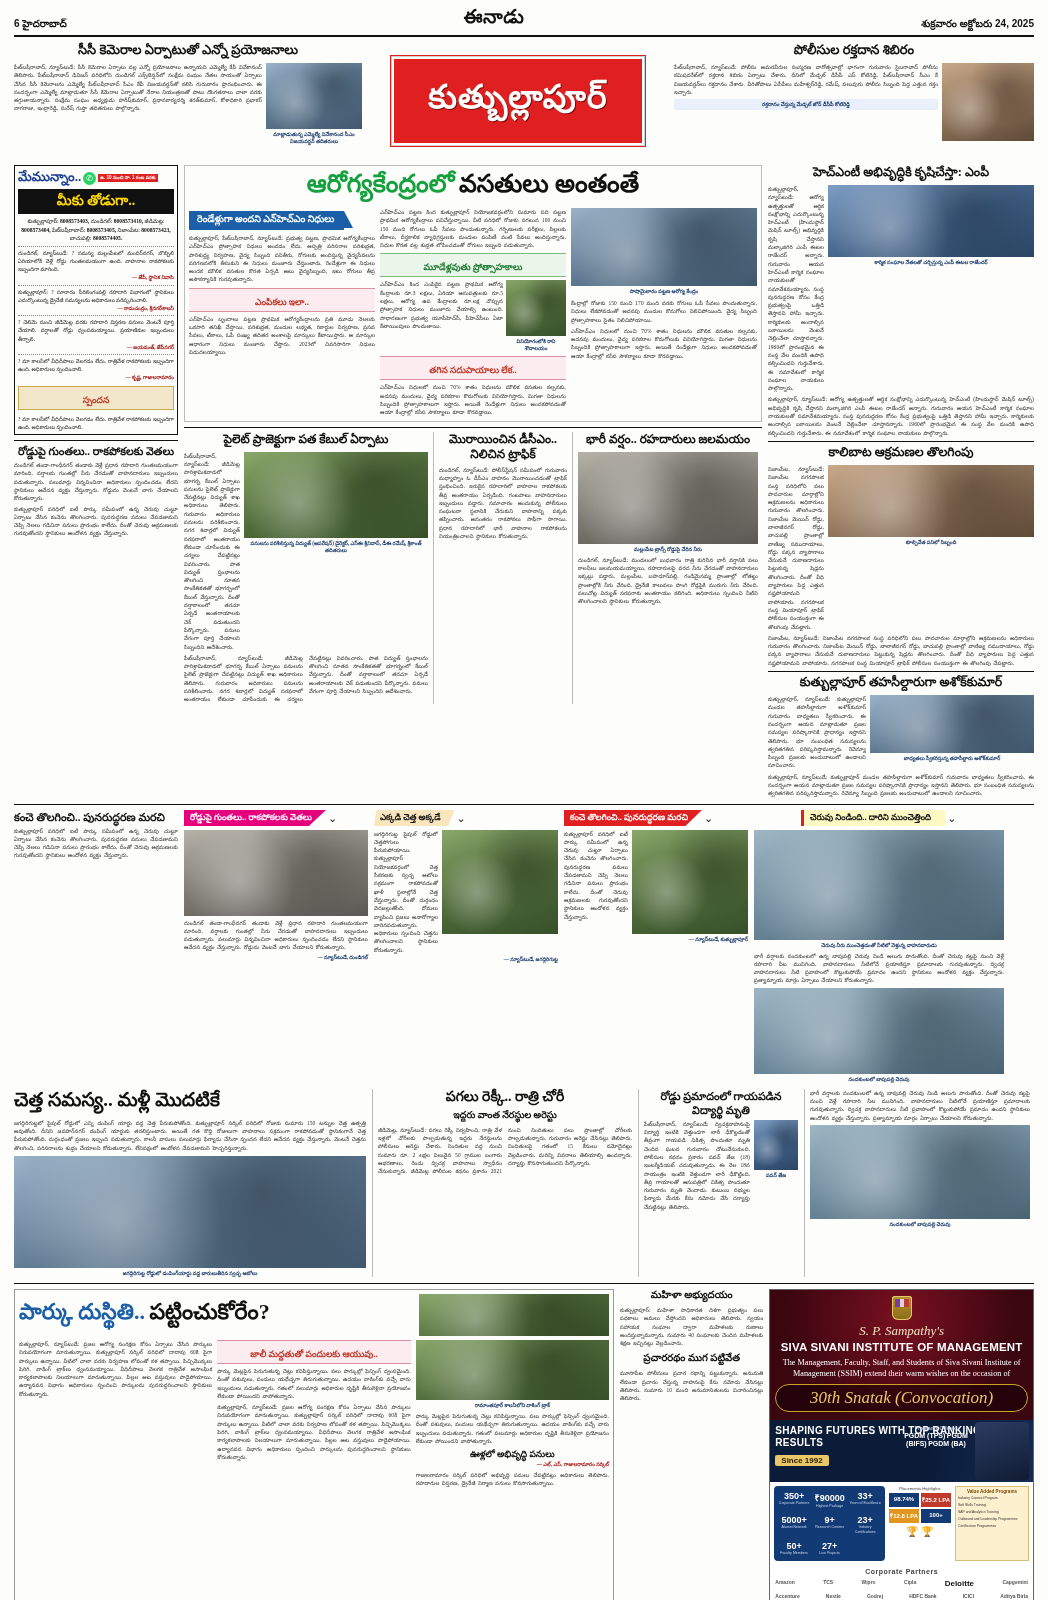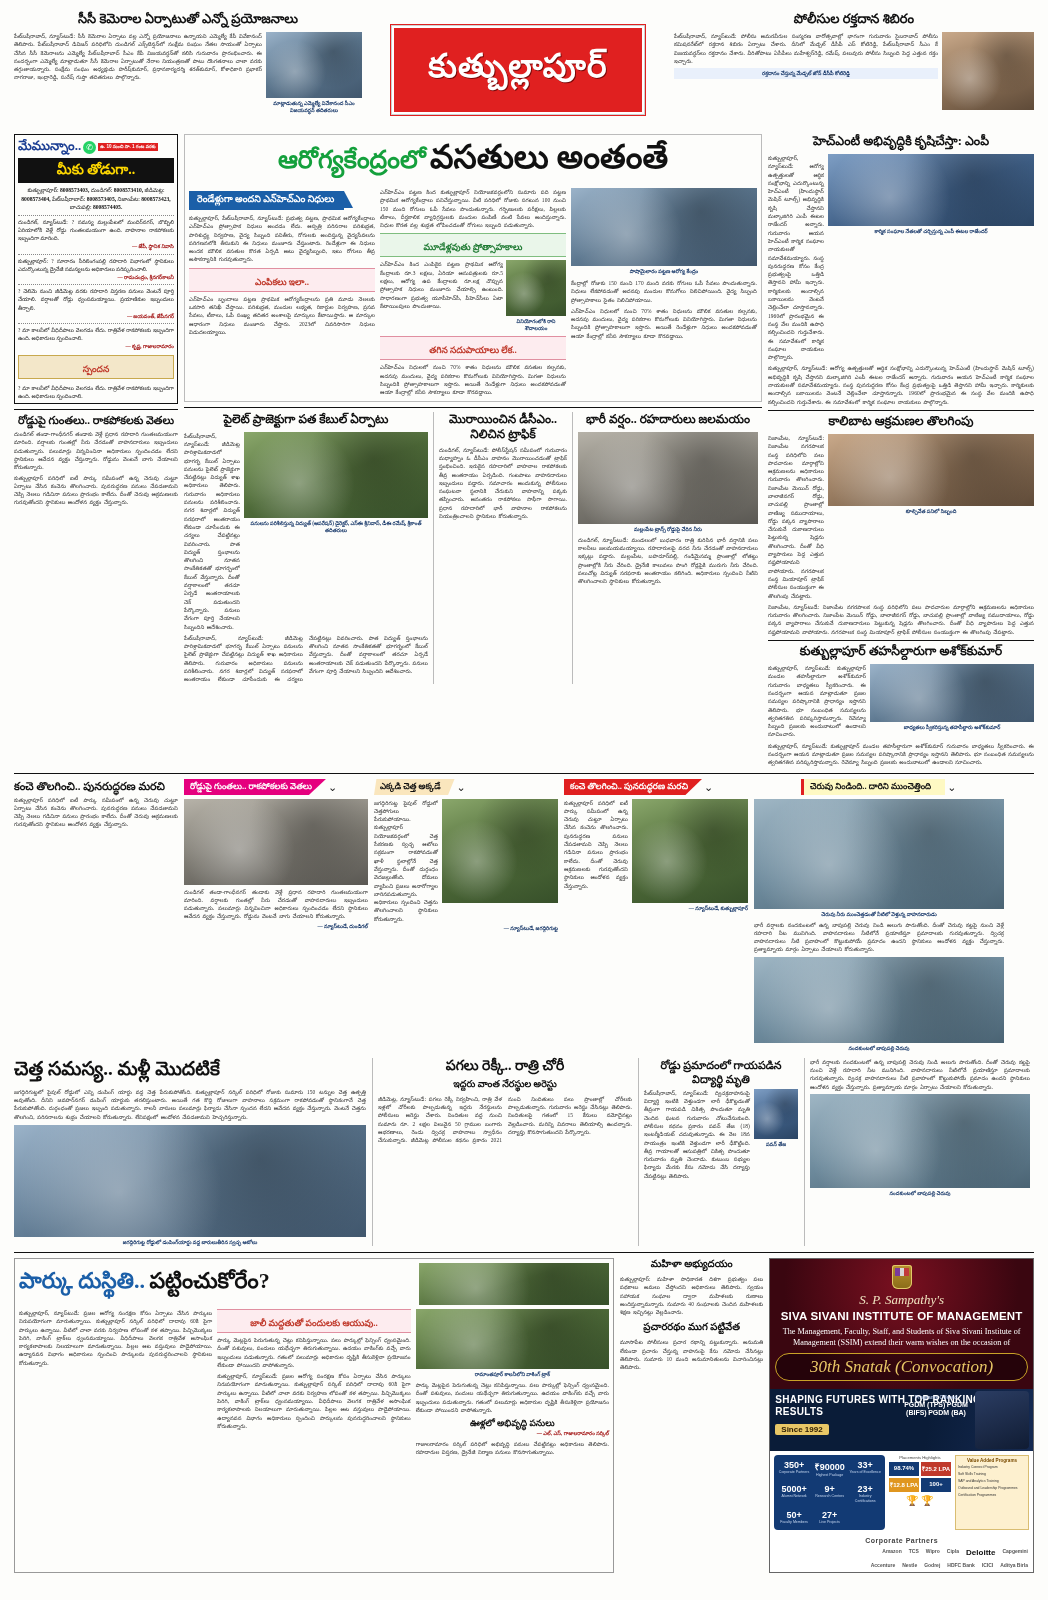--- a/index.html
+++ b/index.html
@@ -158,29 +158,34 @@
   .stat { color:#fff; text-align:center; padding:2px 1px; }
   .stat b { font-size:9px; display:block; }
   .stat i { font-size:3.6px; font-style:normal; line-height:5px; display:block; color:#c6d7f0; }
   .place-grid { display:grid; grid-template-columns:1fr 1fr; gap:2px; width:62px; }
   .pl { font-size:6px; font-weight:bold; color:#fff; text-align:center; padding:3px 0; }
   .vap { width:74px; background:#fdf0cf; border:1px solid #d9bd72; padding:2px; }
   .vap h5 { font-size:4.6px; color:#7a4b00; text-align:center; }
   .vap p { font-size:3.4px; line-height:5px; color:#333; margin-top:2px; }
   .ad-partners { text-align:center; padding:3px; background:#fff; }
   .ad-partners h5 { font-size:7px; color:#444; letter-spacing:.5px; }
-  .logorow { display:flex; gap:3px; justify-content:flex-end; margin-top:3px; flex-wrap:wrap; }
+  .logorow { display:flex; gap:3px; justify-content:space-between; margin-top:3px; flex-wrap:wrap; }
   .logo { font-size:5px; color:#555; font-weight:bold; border:0; padding:1px 2px; }
   .logo.d { font-size:8px; color:#111; }
 </style>
 </head>
 <body>
 
 <div class="page">
 
+  <div class="masthead">
+    <div class="mast-left">6 హైదరాబాద్</div>
+    <div class="mast-center">ఈనాడు</div>
+    <div class="mast-right">శుక్రవారం అక్టోబరు 24, 2025</div>
+  </div>
 
   <div class="topstrip">
 
     <div class="ts-col ts-left">
       <div class="art-head" style="font-size:13px;">సీసీ కెమెరాల ఏర్పాటుతో ఎన్నో ప్రయోజనాలు</div>
       <div style="display:flex; gap:4px; margin-top:3px;">
         <div class="body-text" style="flex:1;">పేట్‌బషీరాబాద్, న్యూస్‌టుడే: సీసీ కెమెరాల ఏర్పాటు వల్ల ఎన్నో ప్రయోజనాలు ఉన్నాయని ఎమ్మెల్యే కేపీ వివేకానంద్ తెలిపారు. పేట్‌బషీరాబాద్ డివిజన్ పరిధిలోని దుండిగల్ ఎక్స్‌టెన్షన్‌లో సంక్షేమ సంఘం నేతల సాయంతో ఏర్పాటు చేసిన సీసీ కెమెరాలను ఎమ్మెల్యే పేట్‌బషీరాబాద్ సీఎం కేపీ విజయవర్ధన్‌తో కలిసి గురువారం ప్రారంభించారు. ఈ సందర్భంగా ఎమ్మెల్యే మాట్లాడుతూ సీసీ కెమెరాల ఏర్పాటుతో నేరాల నియంత్రణతో పాటు దొంగతనాలు చాలా వరకు తగ్గుతాయన్నారు. సంక్షేమ సంఘం అధ్యక్షుడు హరీష్‌కుమార్, ప్రధానకార్యదర్శి శరత్‌కుమార్, కోశాధికారి ప్రభాకర్ నాగరాజు, ఇంద్రారెడ్డి, సురేష్ గుప్తా తదితరులు పాల్గొన్నారు.</div>
         <div style="width:96px;">
           <div class="ph" style="height:66px;"></div>
           <div class="cap" style="margin-top:2px;">మాట్లాడుతున్న ఎమ్మెల్యే వివేకానంద సీఎం విజయవర్ధన్ తదితరులు</div>
@@ -264,21 +269,21 @@
         <div class="body-text" style="margin-top:3px;">దుండిగల్ తండా-గాంధీనగర్ తండాకు వెళ్లే ప్రధాన రహదారి గుంతలమయంగా మారింది. వర్షాలకు గుంతల్లో నీరు చేరడంతో వాహనదారులు ఇబ్బందులు పడుతున్నారు. పలుమార్లు విన్నవించినా అధికారులు స్పందించడం లేదని స్థానికులు ఆవేదన వ్యక్తం చేస్తున్నారు. రోడ్డును వెంటనే బాగు చేయాలని కోరుతున్నారు.</div>
         <div class="body-text" style="margin-top:2px;">కుత్బుల్లాపూర్ పరిధిలో ఐటీ పార్కు సమీపంలో ఉన్న చెరువు చుట్టూ ఏర్పాటు చేసిన కంచెను తొలగించారు. పునరుద్ధరణ పనులు చేపడతామని చెప్పి నెలలు గడిచినా పనులు ప్రారంభం కాలేదు. దీంతో చెరువు ఆక్రమణలకు గురవుతోందని స్థానికులు ఆందోళన వ్యక్తం చేస్తున్నారు.</div>
       </div>
     </div>
 
     <div class="col-mid">
 
       <div style="border:1px solid #bbb;padding:4px;">
         <div style="text-align:center;">
           <span class="biggreen">ఆరోగ్యకేంద్రంలో</span>
-          <span class="bigblack" style="font-size:33px;">వసతులు అంతంతే</span>
+          <span class="bigblack" style="font-size:25px;">వసతులు అంతంతే</span>
         </div>
 
         <div style="display:flex;gap:5px;margin-top:4px;">
 
           <div style="width:186px;">
             <div class="ribbon">రెండేళ్లుగా అందని ఎన్‌హెచ్‌ఎం నిధులు</div>
             <div class="body-text" style="margin-top:4px;">కుత్బుల్లాపూర్, పేట్‌బషీరాబాద్, న్యూస్‌టుడే: ప్రభుత్వ పట్టణ, ప్రాథమిక ఆరోగ్యకేంద్రాలు ఎన్‌హెచ్‌ఎం ప్రోత్సాహక నిధులు అందడం లేదు. ఆస్పత్రి పరిసరాల పరిశుభ్రత, పారిశుద్ధ్య నిర్వహణ, వైద్య సిబ్బంది పనితీరు, రోగులకు అందిస్తున్న వైద్యసేవలను పరిగణనలోకి తీసుకుని ఈ నిధులు మంజూరు చేస్తుంటారు. రెండేళ్లుగా ఈ నిధులు అందక మౌలిక వసతుల కొరత ఏర్పడి అటు వైద్యసిబ్బంది, ఇటు రోగులు తీవ్ర అసౌకర్యానికి గురవుతున్నారు.</div>
             <div class="subhead-tint" style="margin-top:4px;">
               <span>ఎంపికలు ఇలా..</span>
             </div>

